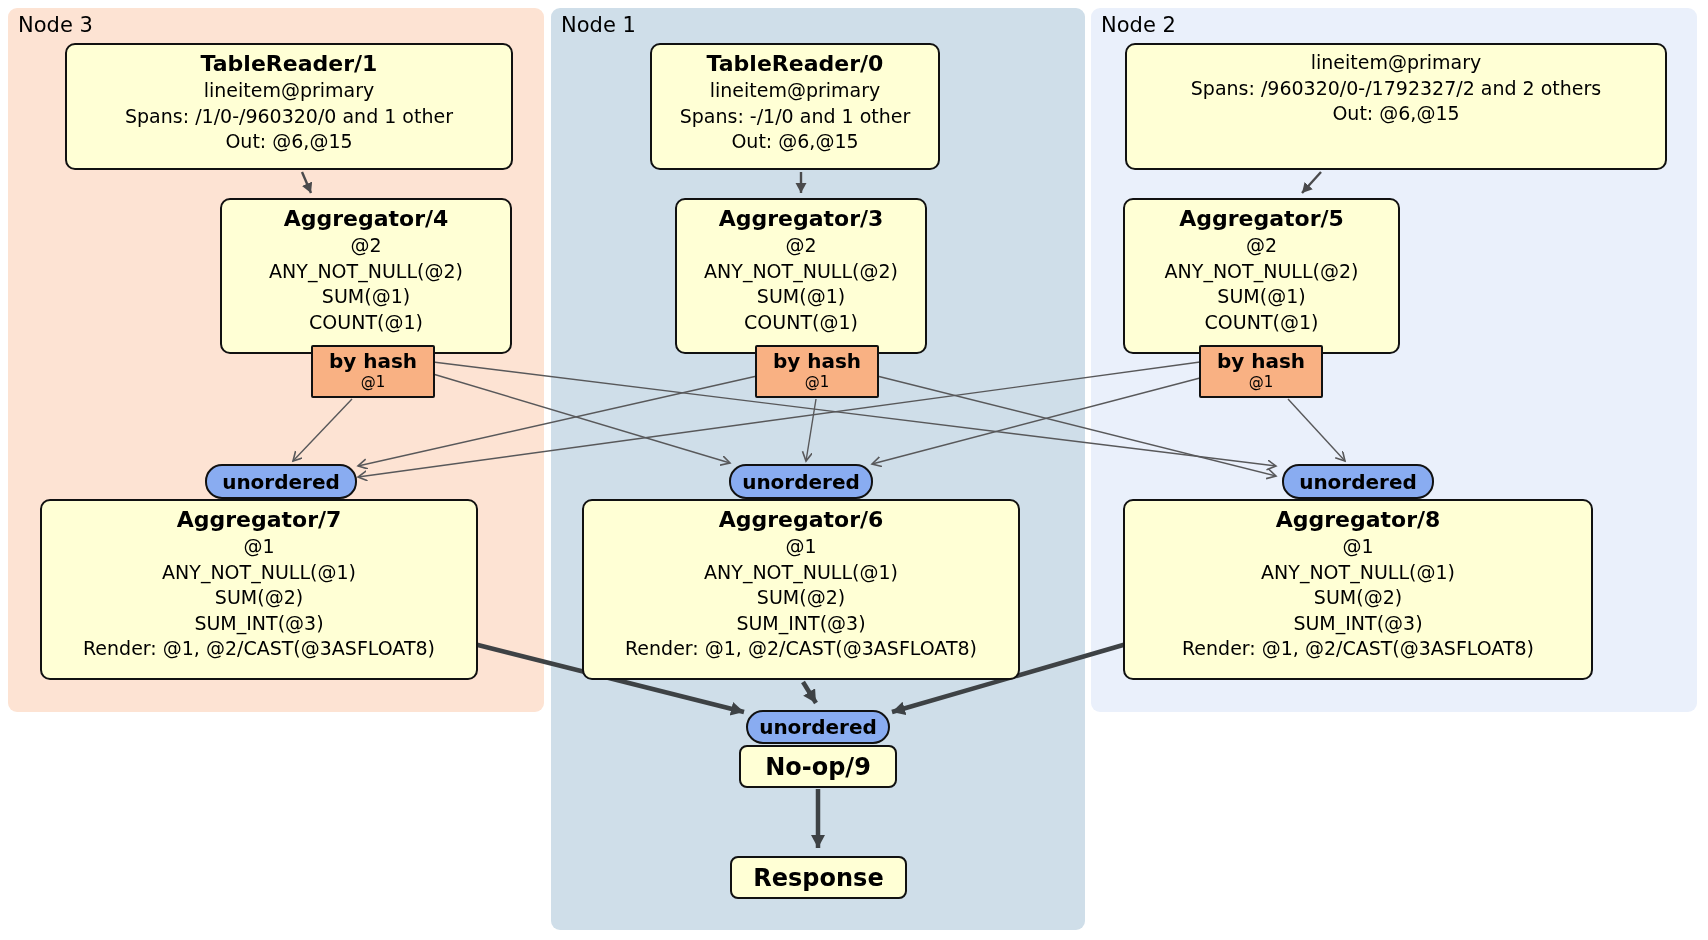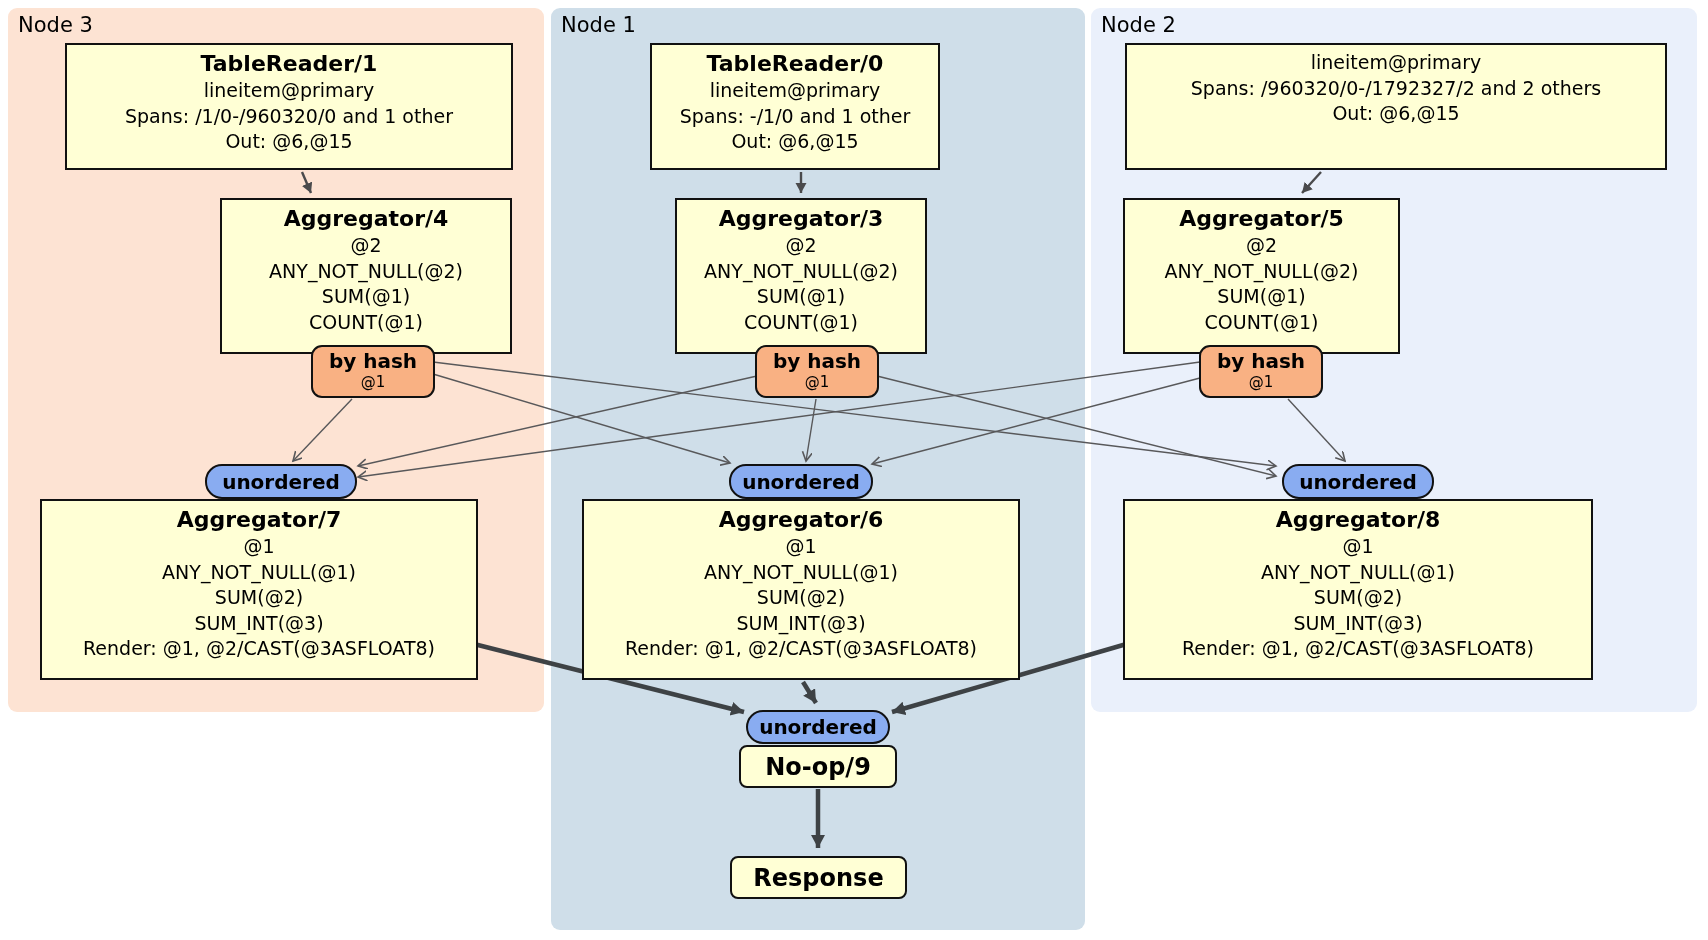--- a/index.html
+++ b/index.html
@@ -5,27 +5,27 @@
   html,body{margin:0;padding:0;background:#ffffff;}
   .canvas{
     position:relative;width:1708px;height:940px;background:#ffffff;overflow:hidden;
     font-family:"DejaVu Sans","Liberation Sans",sans-serif;color:#000;
   }
   .region{position:absolute;border-radius:9px;}
   .region-label{position:absolute;left:10px;top:5px;font-size:21px;color:#000;}
   .edges{position:absolute;left:0;top:0;z-index:2;pointer-events:none;}
   .pbox{
     position:absolute;z-index:3;background:#ffffd5;border:2px solid #111;
-    border-radius:0;text-align:center;box-sizing:border-box;padding-top:5px;
+    border-radius:10px;text-align:center;box-sizing:border-box;padding-top:5px;
   }
   .pbox .title{font-weight:bold;font-size:22px;line-height:28px;}
   .pbox .line{font-size:19px;line-height:25.5px;}
   .router{
     position:absolute;z-index:4;background:#f9b183;border:2px solid #111;
-    border-radius:11px;text-align:center;box-sizing:border-box;padding-top:2px;
+    border-radius:2px;text-align:center;box-sizing:border-box;padding-top:2px;
   }
   .router .rtitle{font-weight:bold;font-size:20px;line-height:24px;}
   .router .rsub{font-size:15px;line-height:18px;}
   .sync{
     position:absolute;z-index:4;background:#89acf1;border:2px solid #111;
     border-radius:17px;box-sizing:border-box;display:flex;align-items:center;justify-content:center;
     font-weight:bold;font-size:20px;text-align:center;
   }
   .bigbox{
     position:absolute;z-index:3;background:#ffffd5;border:2px solid #111;border-radius:8px;

